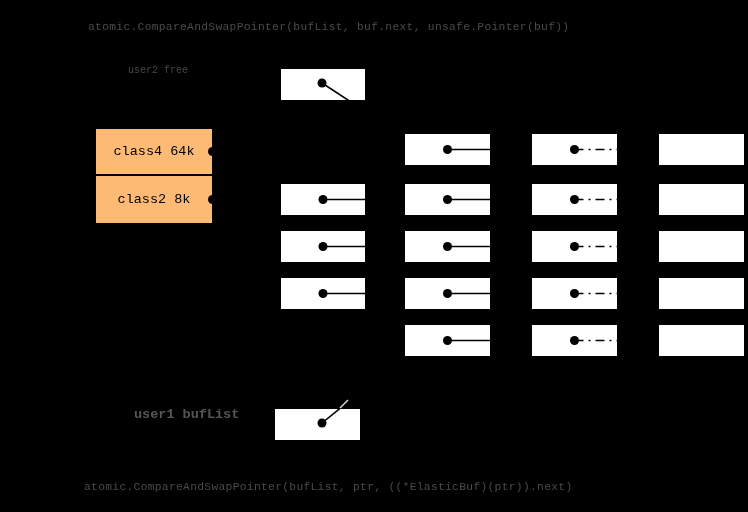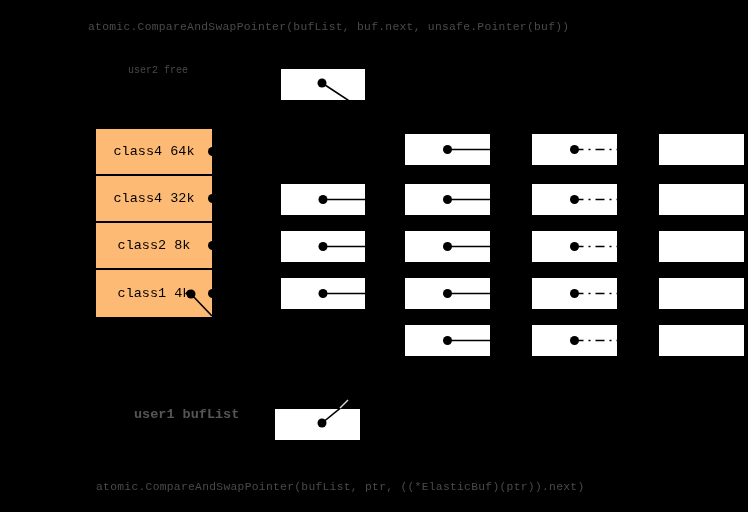--- a/index.html
+++ b/index.html
@@ -1,21 +1,21 @@
 <!DOCTYPE html>
 <html><head>
 <meta charset="utf-8">
 <title>ElasticBuf free-list CAS diagram</title>
 <style>
   html,body{margin:0;padding:0;background:#000;}
   .stage{position:relative;width:748px;height:512px;background:#000;overflow:hidden;
          font-family:"Liberation Mono","DejaVu Sans Mono",monospace;}
   .code{position:absolute;font-size:11.3px;letter-spacing:0.3px;color:#4a4a4a;white-space:pre;text-align:center;}
   .code.top{left:88px;top:21px;}
-  .code.bottom{left:96px;top:481px;}
+  .code.bottom{left:84px;top:481px;}
   .actor-label{position:absolute;white-space:pre;}
   .actor-label.user2{left:128px;top:65px;font-size:10px;color:#484848;}
   .actor-label.user1{left:134px;top:407px;font-size:13.5px;font-weight:bold;color:#555;}
   .class-col{position:absolute;left:96px;top:129px;width:116px;background:#fdba74;}
   .class-row{position:relative;width:116px;height:47px;border-bottom:2px solid #000;
              box-sizing:border-box;display:flex;align-items:center;justify-content:center;}
   .class-row:last-child{border-bottom:none;}
   .class-row .lbl{font-size:13.5px;color:#000;white-space:pre;}
   .edge-dot{position:absolute;right:-5px;top:50%;width:9px;height:9px;margin-top:-4.5px;
             background:#000;border-radius:50%;}
@@ -39,34 +39,22 @@
       <circle cx="41" cy="14" r="4.5" fill="#000"></circle>
     </svg>
   </div>
 
   <div class="class-col" id="class-col">
       <div class="class-row">
         <span class="lbl">class4 64k</span>
         <div class="edge-dot"></div>
       </div>
       <div class="class-row">
-        <span class="lbl">class4 32k</span>
-        <div class="edge-dot"></div>
-      </div>
-      <div class="class-row">
         <span class="lbl">class2 8k</span>
         <div class="edge-dot"></div>
-      </div>
-      <div class="class-row">
-        <span class="lbl">class1 4k</span>
-        <div class="edge-dot"></div>
-        <svg width="116" height="47" class="head-ptr">
-          <line x1="95" y1="24" x2="116" y2="46" stroke="#000" stroke-width="1.6"></line>
-          <circle cx="95" cy="24" r="4.5" fill="#000"></circle>
-        </svg>
       </div>
     </div>
 
   <div id="grid">
       <div class="nbox" style="left: 405px; top: 134px; width: 85px; height: 31px;">
         <svg width="85" height="31">
           <line x1="42.5" y1="15.5" x2="85" y2="15.5" stroke="#000" stroke-width="1.6"></line>
           <circle cx="42.5" cy="15.5" r="4.5" fill="#000"></circle>
         </svg>
       </div>

